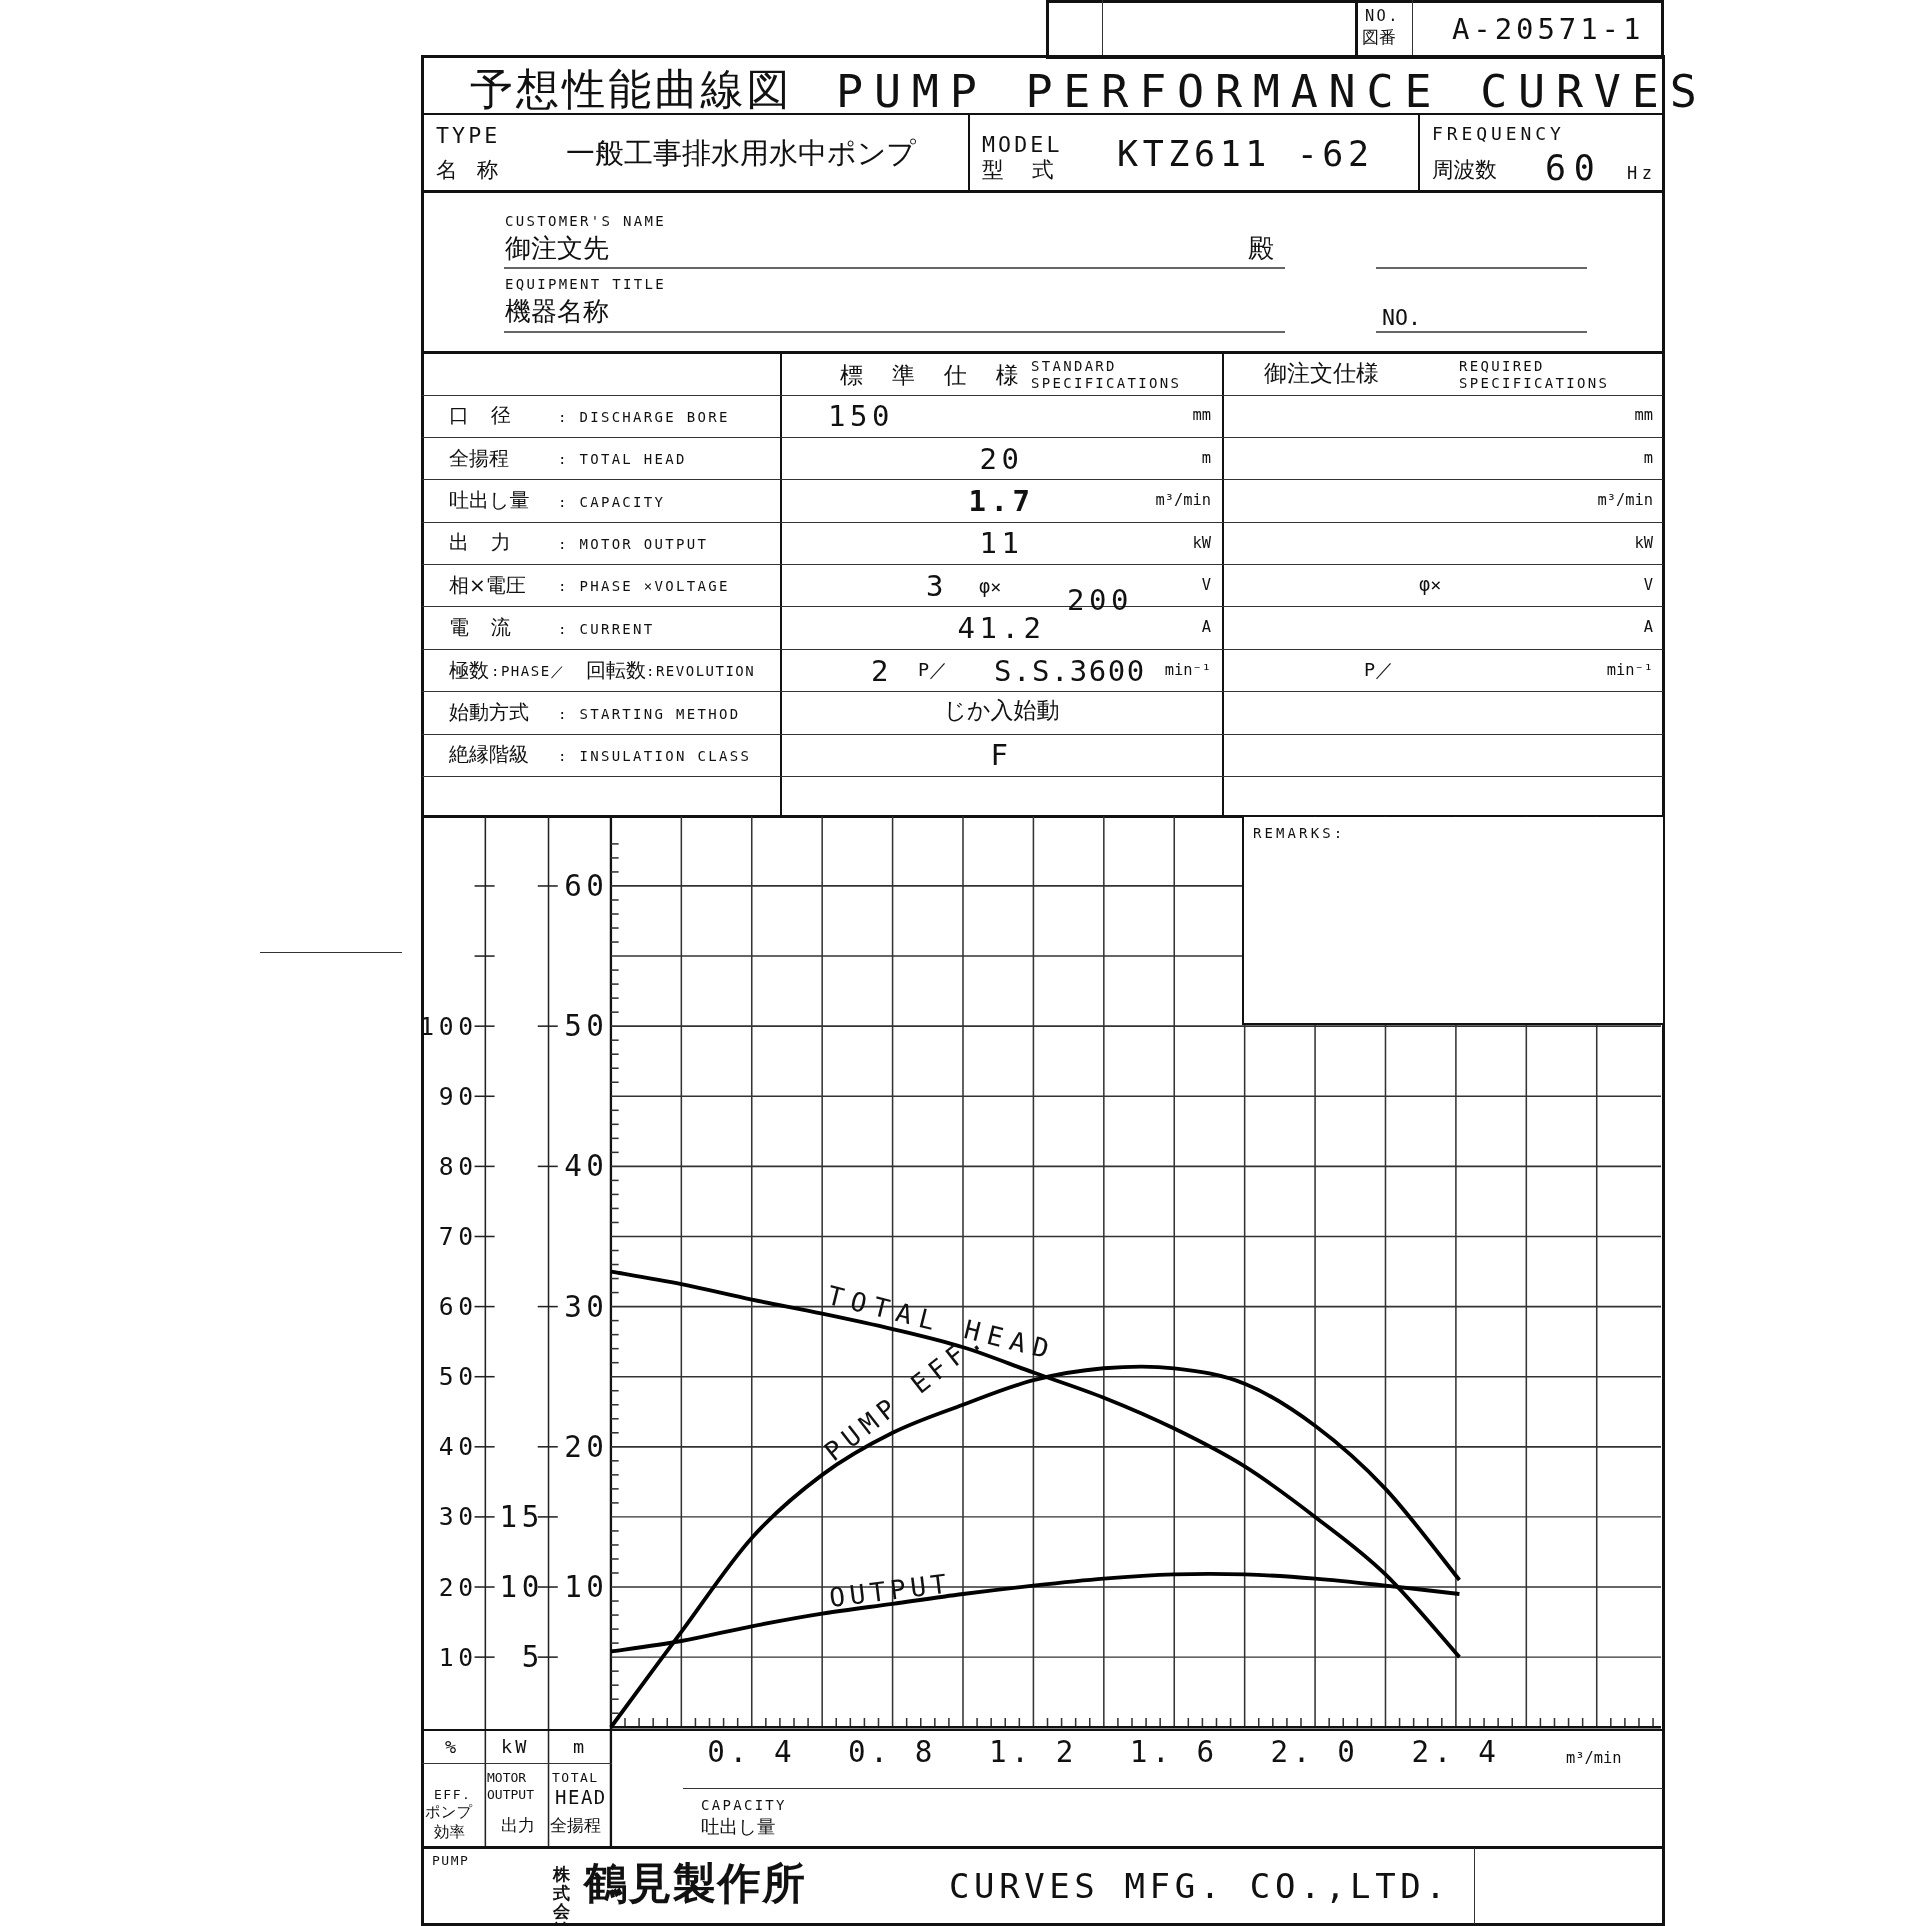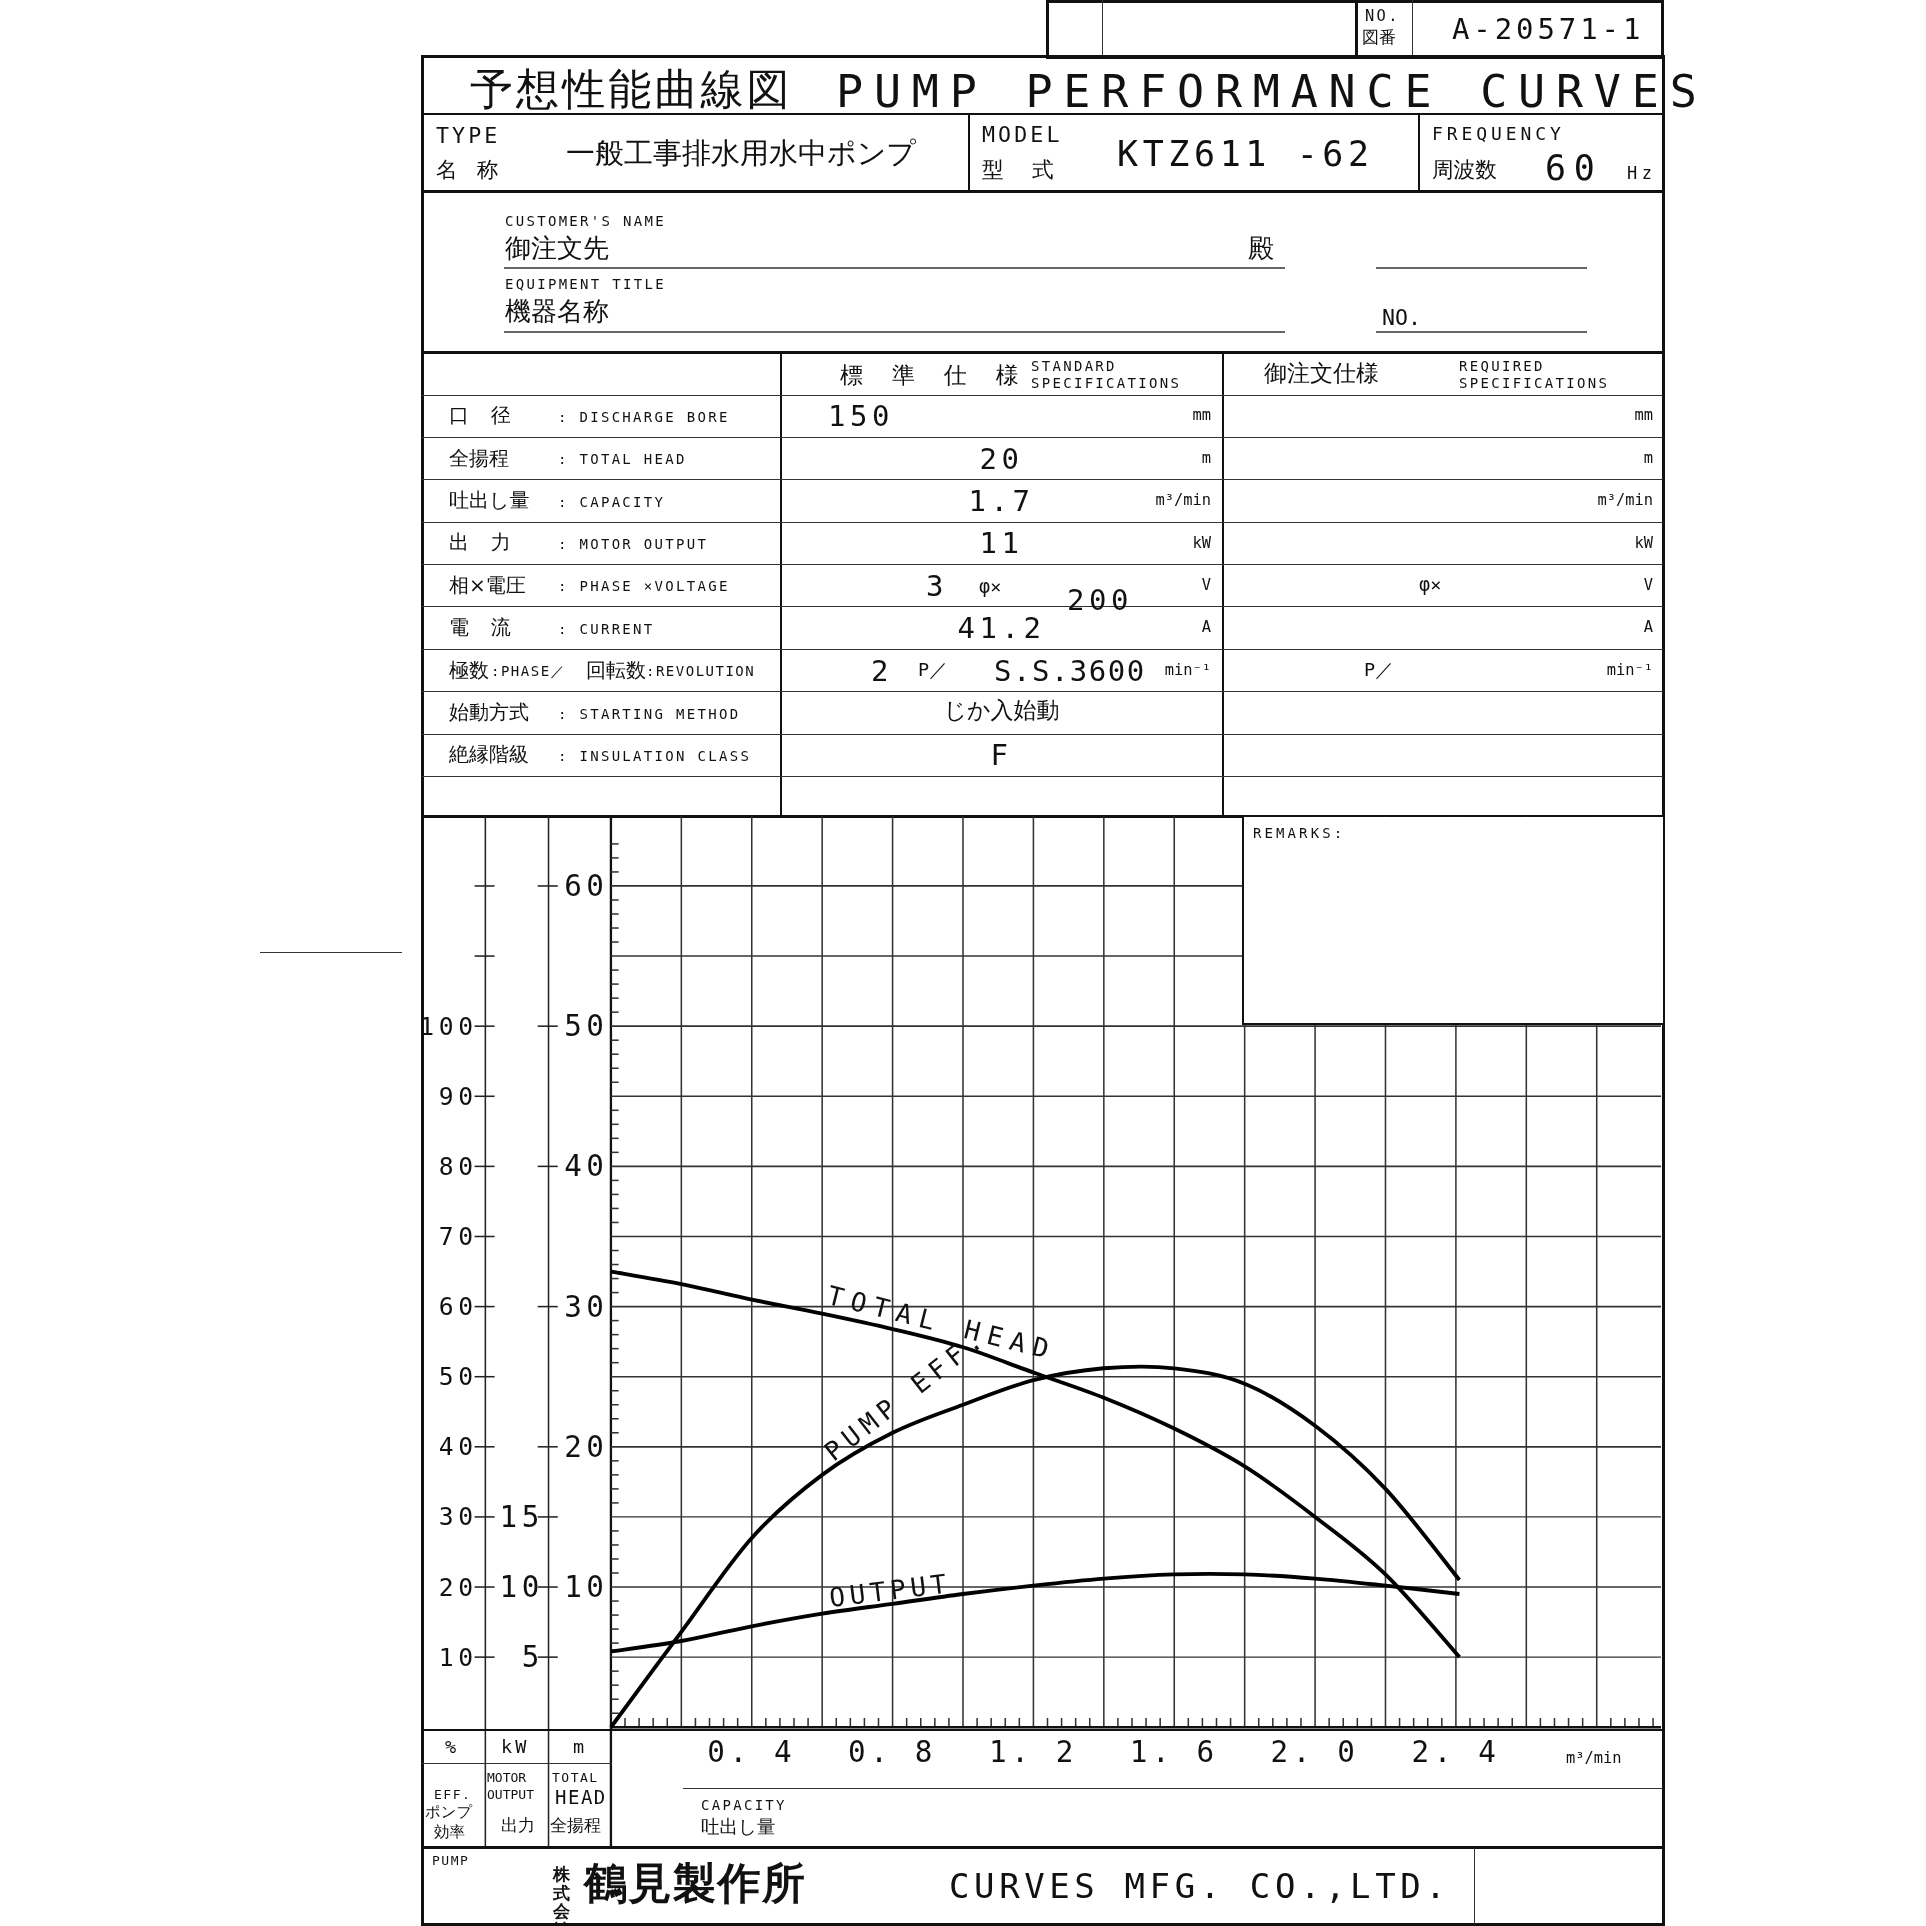--- a/index.html
+++ b/index.html
@@ -33,21 +33,21 @@
 <div class="hl thick" style="left:422px; top:113px; width:1241px; border-top-width:2.3px !important;"></div>
 
 <div class="vl thick" style="left:968px; top:114px; height:77px; border-left-width:2.3px !important;"></div>
 <div class="vl thick" style="left:1418px; top:114px; height:77px; border-left-width:2.3px !important;"></div>
 <div class="hl thick" style="left:422px; top:190px; width:1241px;"></div>
 
 <div class="t" style="left:436px; top:125px; font-size:21.6px; letter-spacing:3.1px;">TYPE</div>
 <div class="t jp" style="left:436px; top:159px; font-size:21.6px; letter-spacing:6.2px;">名 称</div>
 <div class="t jp" style="left:566px; top:139px; font-size:29px;">一般工事排水用水中ポンプ</div>
 
-<div class="t" style="left:982px; top:124px; font-size:21.6px; letter-spacing:3.1px;">MODEL</div>
+<div class="t" style="left:982px; top:134px; font-size:21.6px; letter-spacing:3.1px;">MODEL</div>
 <div class="t jp" style="left:982px; top:159px; font-size:21.6px; letter-spacing:10.8px;">型 式</div>
 <div class="t" style="left:1117px; top:137px; font-size:35px; letter-spacing:4.6px;">KTZ611 -62</div>
 
 <div class="t" style="left:1432px; top:125px; font-size:18px; letter-spacing:3.9px;">FREQUENCY</div>
 <div class="t jp" style="left:1432px; top:159px; font-size:21.6px;">周波数</div>
 <div class="t" style="left:1545px; top:151px; font-size:35px; letter-spacing:7.7px;">60</div>
 <div class="t" style="left:1627px; top:165px; font-size:17px; letter-spacing:4.6px;">Hz</div>
 
 <div class="t" style="left:505px; top:214px; font-size:14px; letter-spacing:2.3px;">CUSTOMER'S NAME</div>
 <div class="t jp" style="left:505px; top:235px; font-size:26px;">御注文先</div>
@@ -81,21 +81,21 @@
     <div class="t" style="left:1503px; width:150px; text-align:right; top:408px; font-size:15.4px;">mm</div>
     <div class="hl" style="left:422px; top:479px; width:1241px;"></div>
     <div class="t jp" style="left:449px; top:448px; font-size:20px; letter-spacing:0;">全揚程</div>
     <div class="t" style="left:558px; top:452px; font-size:14px; letter-spacing:2.3px;">: TOTAL HEAD</div>
     <div class="t " style="left:0; width:780px; top:445px; font-size:29px; letter-spacing:4.6px; text-align:center; left:828px; width:347px;">20</div>
     <div class="t" style="left:1063px; width:148px; text-align:right; top:451px; font-size:15.4px;">m</div>
     <div class="t" style="left:1503px; width:150px; text-align:right; top:451px; font-size:15.4px;">m</div>
     <div class="hl" style="left:422px; top:522px; width:1241px;"></div>
     <div class="t jp" style="left:449px; top:490px; font-size:20px; letter-spacing:0;">吐出し量</div>
     <div class="t" style="left:558px; top:495px; font-size:14px; letter-spacing:2.3px;">: CAPACITY</div>
-    <div class="t " style="left:0; width:780px; top:487px; font-size:29px; letter-spacing:4.6px; text-align:center; left:828px; width:347px;">1.7</div>
+    <div class="t " style="left:0; width:780px; top:487px; font-size:29px; letter-spacing:4.6px; text-align:center; left:828px; width:347px;font-weight:bold;">1.7</div>
     <div class="t" style="left:1063px; width:148px; text-align:right; top:493px; font-size:15.4px;">m³/min</div>
     <div class="t" style="left:1503px; width:150px; text-align:right; top:493px; font-size:15.4px;">m³/min</div>
     <div class="hl" style="left:422px; top:564px; width:1241px;"></div>
     <div class="t jp" style="left:449px; top:532px; font-size:20px; letter-spacing:7.7px;">出 力</div>
     <div class="t" style="left:558px; top:537px; font-size:14px; letter-spacing:2.3px;">: MOTOR OUTPUT</div>
     <div class="t " style="left:0; width:780px; top:529px; font-size:29px; letter-spacing:4.6px; text-align:center; left:828px; width:347px;">11</div>
     <div class="t" style="left:1063px; width:148px; text-align:right; top:536px; font-size:15.4px;">kW</div>
     <div class="t" style="left:1503px; width:150px; text-align:right; top:536px; font-size:15.4px;">kW</div>
     <div class="hl" style="left:422px; top:606px; width:1241px;"></div>
     <div class="t jp" style="left:449px; top:575px; font-size:20px; letter-spacing:0;">相×電圧</div>

